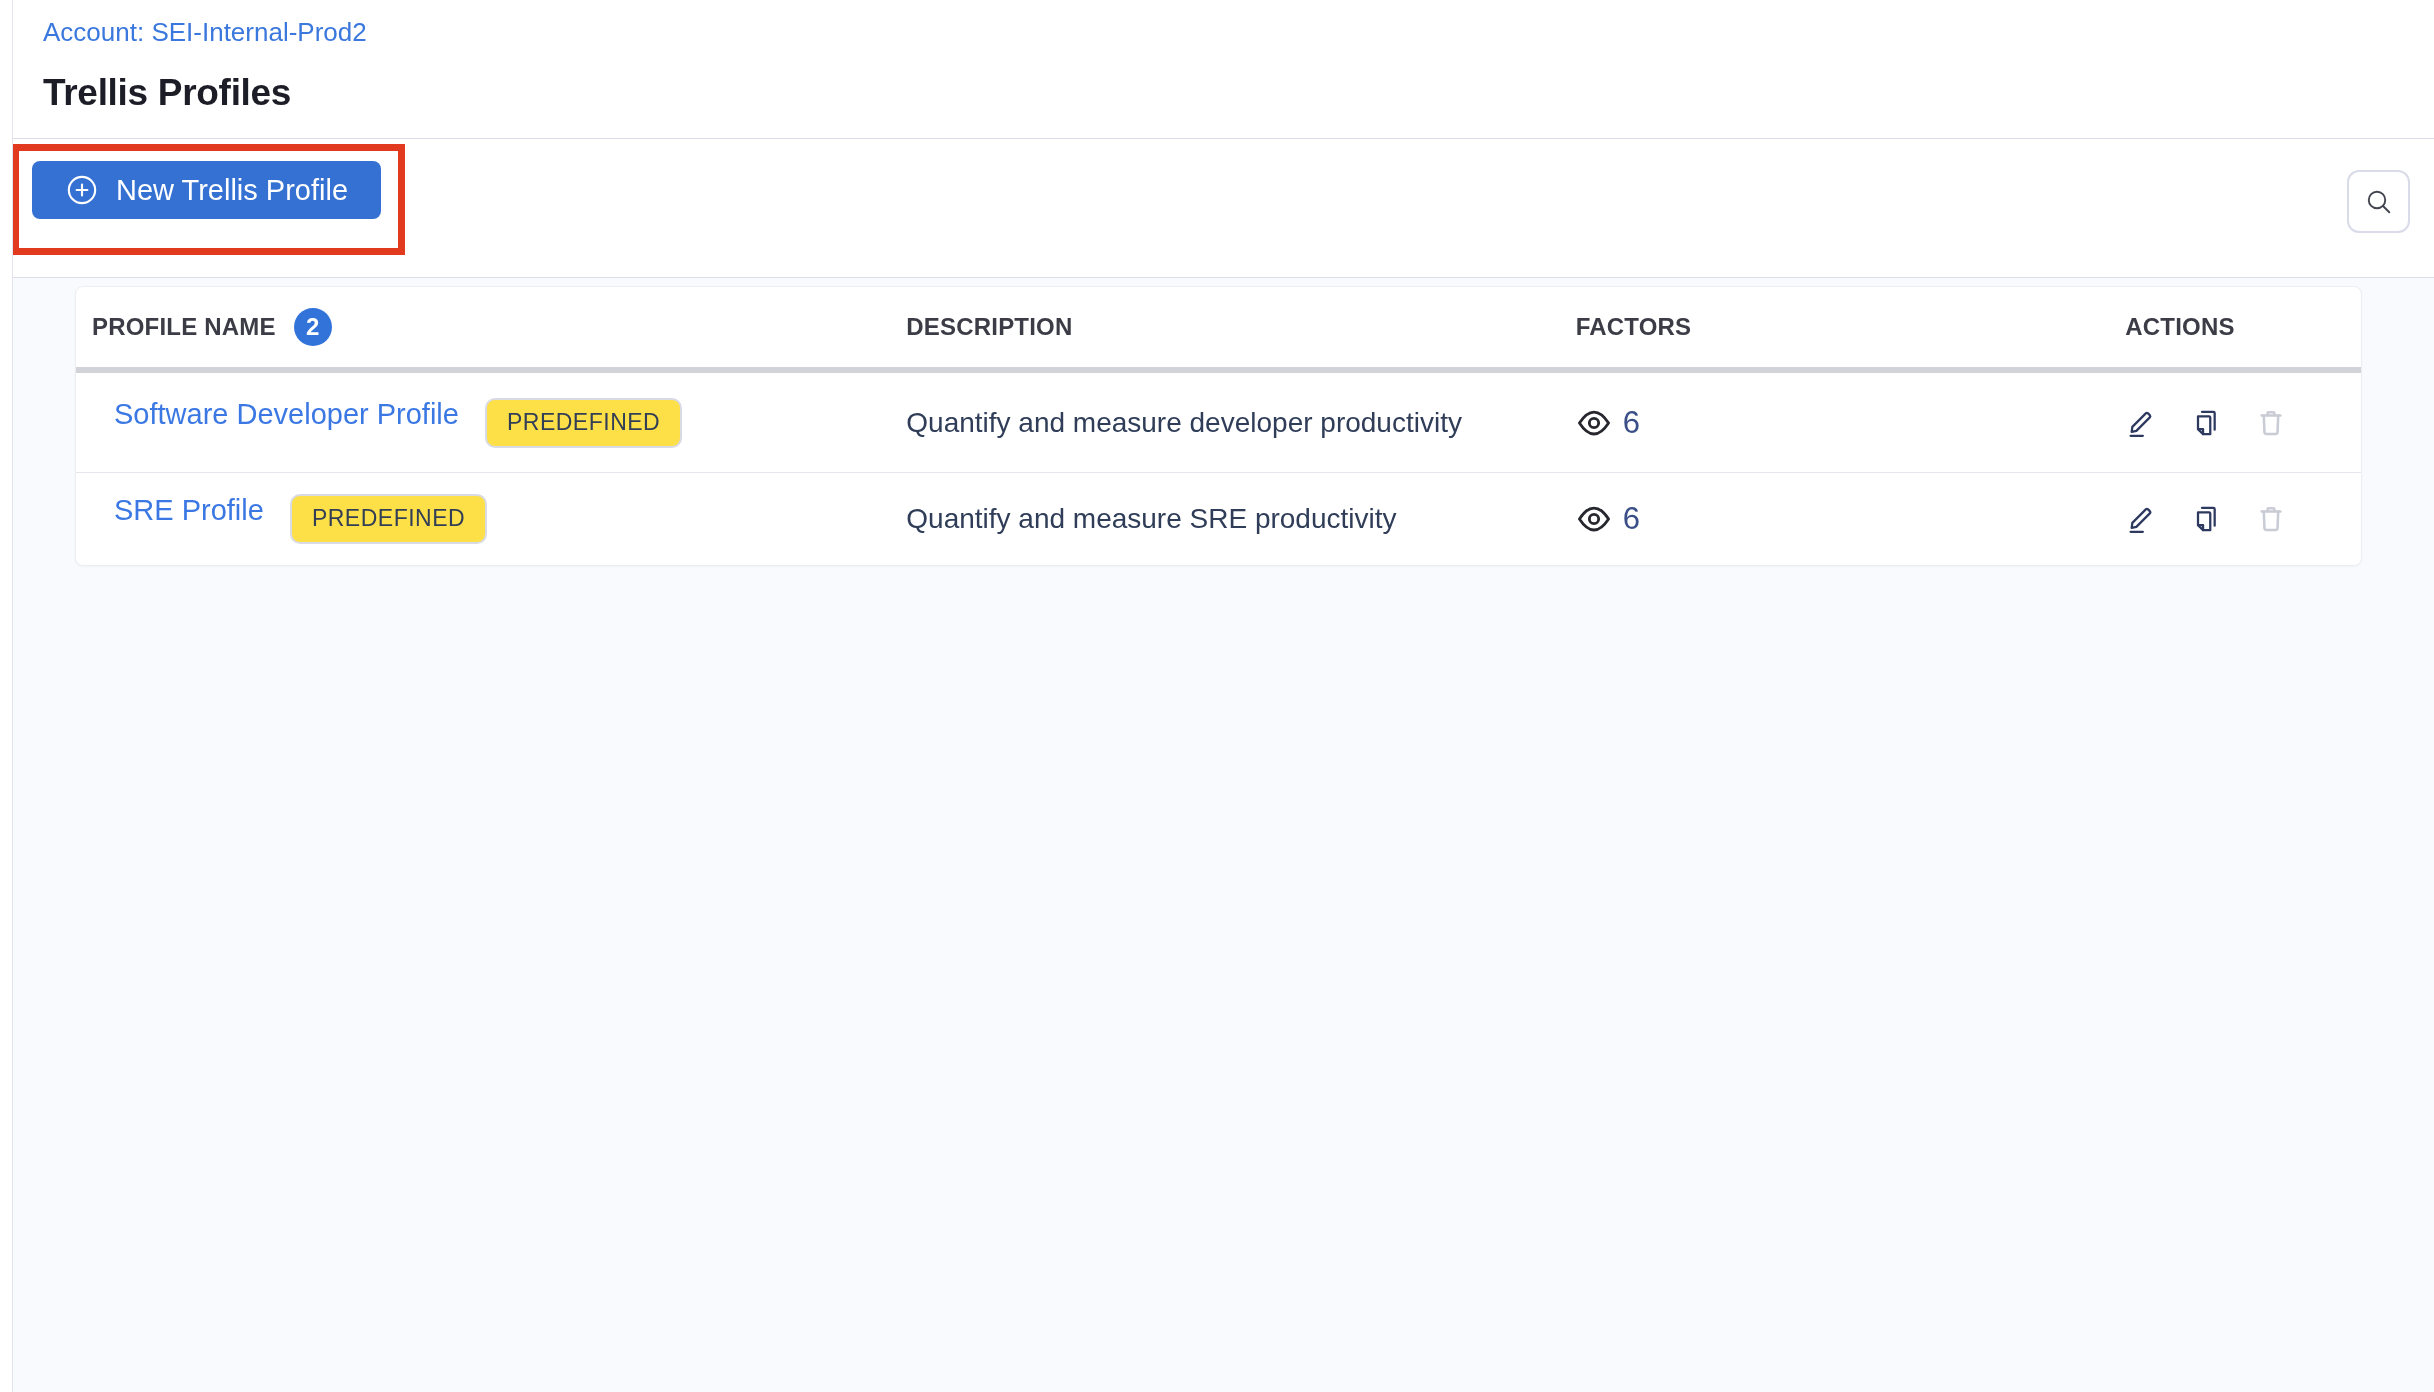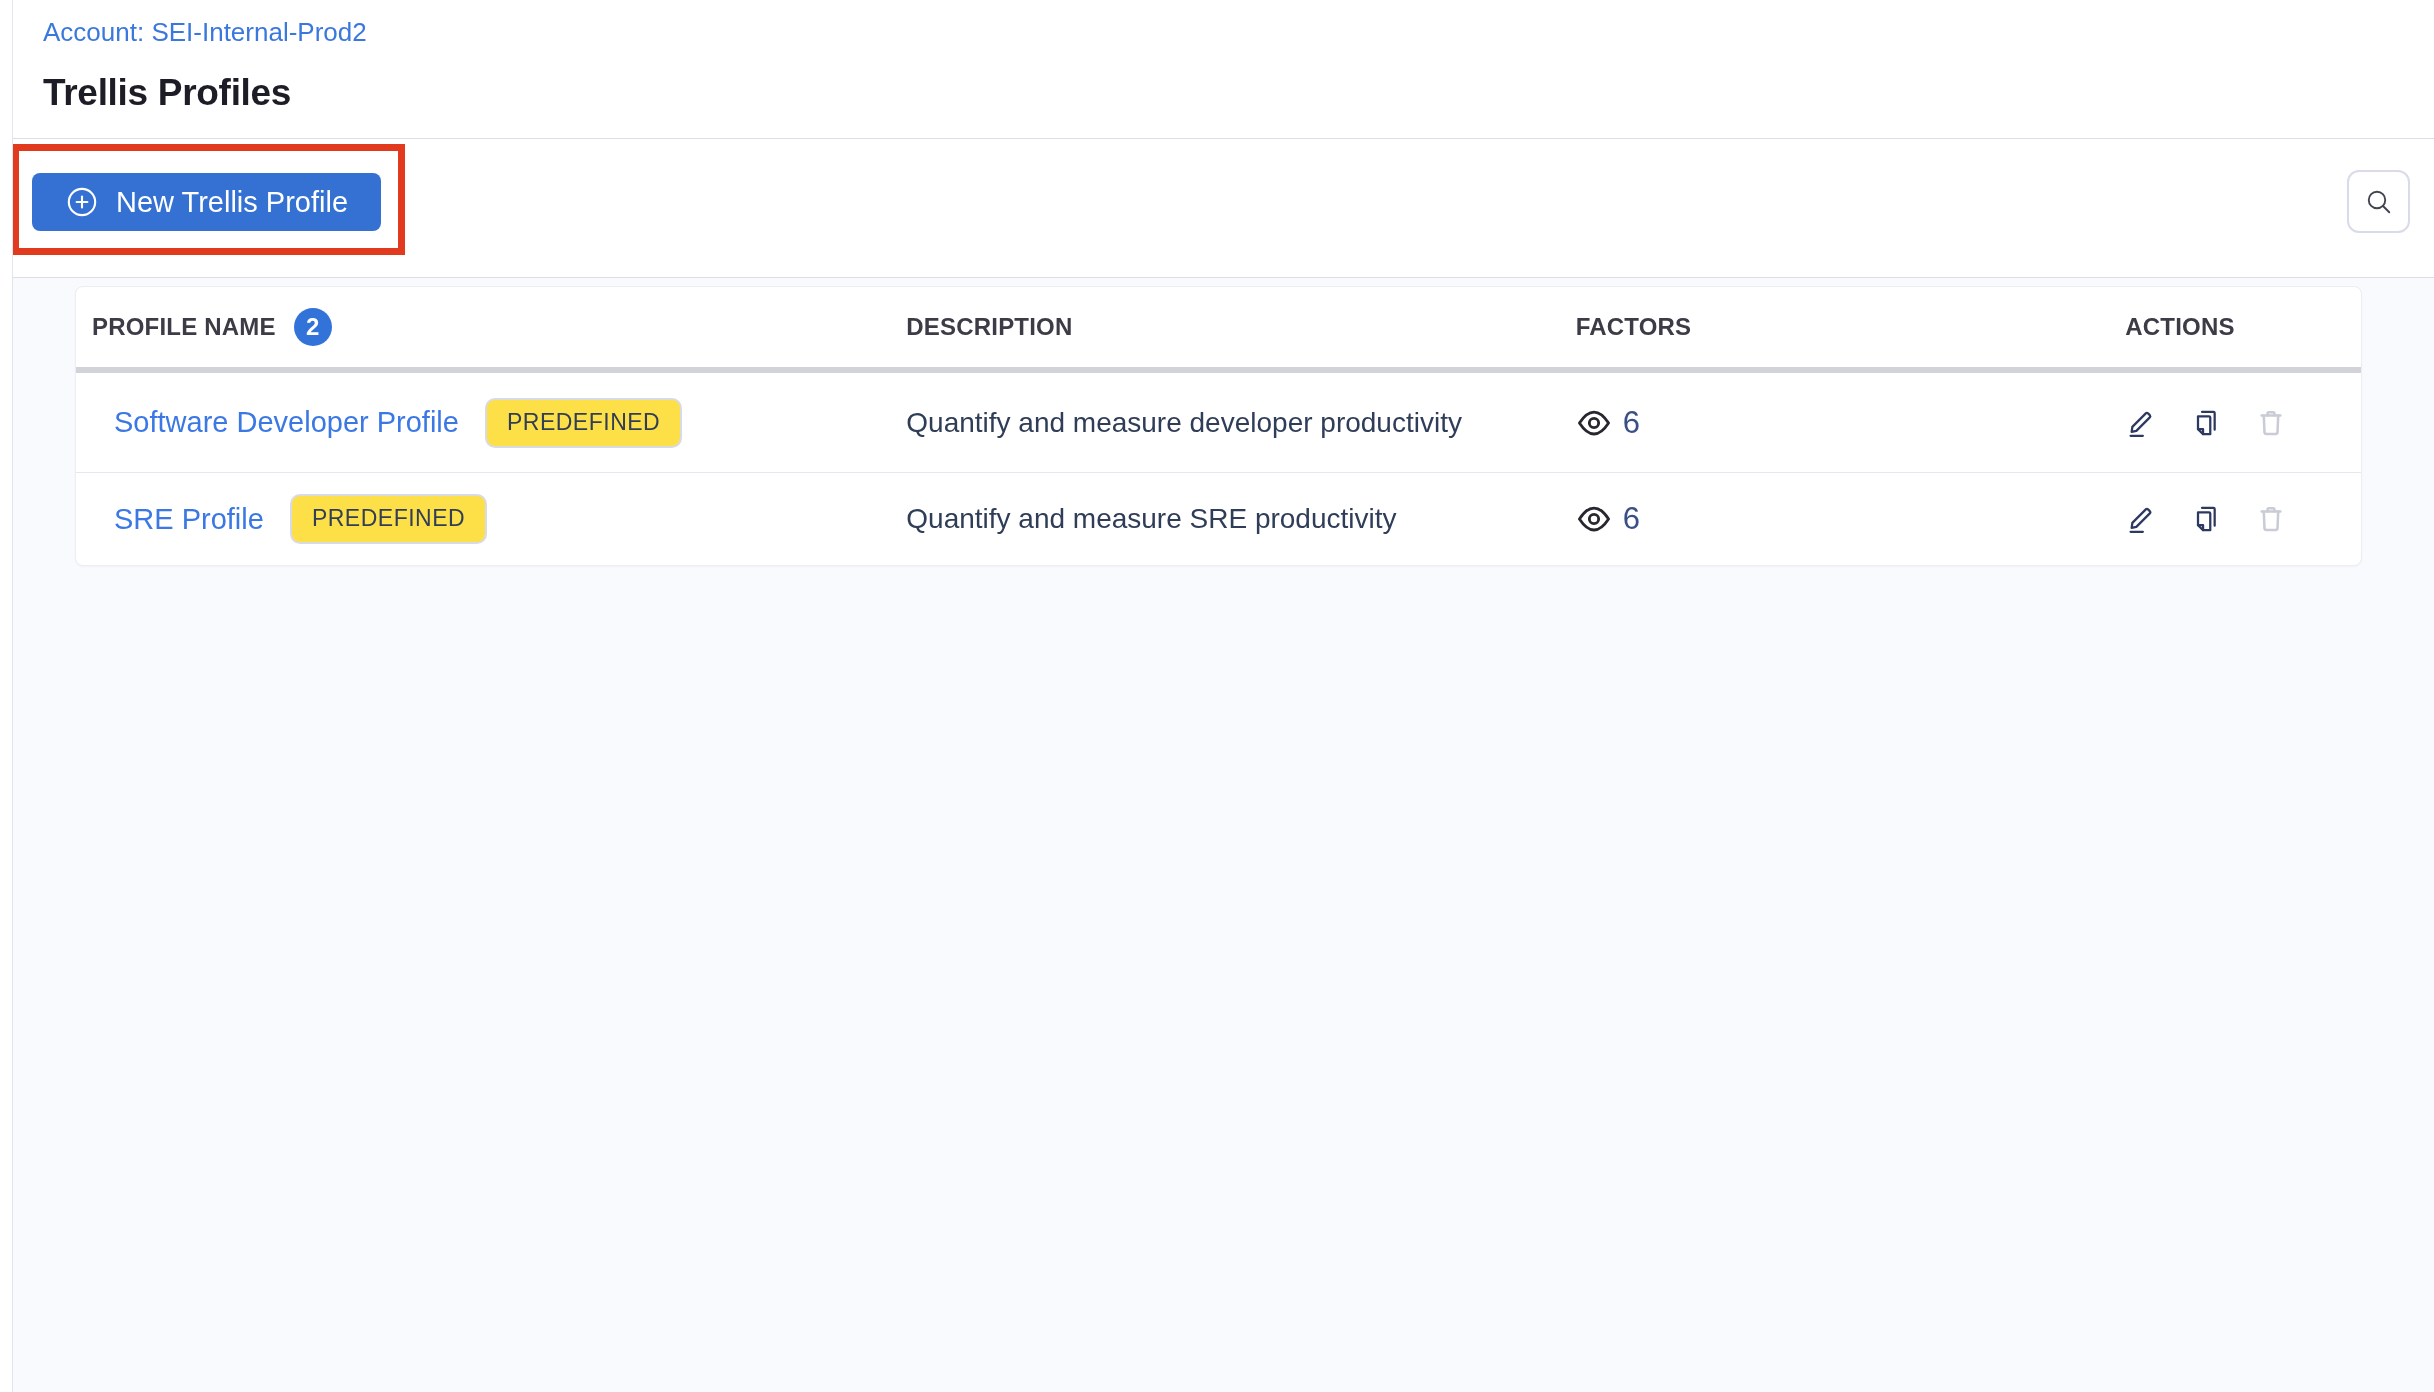--- a/index.html
+++ b/index.html
@@ -13,41 +13,41 @@
   
   .header-area { height:138px; background:#ffffff; padding:16px 0 0 43px; position:relative; z-index:1; }
   .account-link { color:#3b78dd; font-size:26px; line-height:32px; text-decoration:none; display:inline-block; cursor:pointer; }
   .page-title { color:#1d1d27; font-size:37px; font-weight:bold; margin-top:24px; letter-spacing:-0.3px; }
 
   
   .toolbar { height:140px; background:#ffffff; position:relative;
              border-top:1px solid #dcdde8; border-bottom:1px solid #dcdde8; z-index:2; }
   .annotation-rect { position:absolute; left:12px; top:5px; width:393px; height:111px;
                      border:7px solid #e23a1e; z-index:6; pointer-events:none; }
-  .new-profile-btn { position:absolute; left:32px; top:34px; height:58px; padding:0 33px;
+  .new-profile-btn { position:absolute; left:32px; top:22px; height:58px; padding:0 33px;
                      background:#3471d3; border:none; border-radius:8px; color:#ffffff;
                      font-size:29px; font-family:"Liberation Sans", sans-serif;
                      display:inline-flex; align-items:center; gap:17px; cursor:pointer; z-index:5; }
   .search-btn { position:absolute; right:24px; top:31px; width:63px; height:63px;
                 background:#ffffff; border:2px solid #d9dbe8; border-radius:12px;
                 display:flex; align-items:center; justify-content:center; cursor:pointer; }
 
   
   .content { height:1114px; background:#f9fafd; padding:8px 0 0 75px; }
 
   .profiles-table { width:2287px; background:#ffffff; border:1px solid #eceef4;
                     border-radius:8px; overflow:hidden; box-shadow:0 1px 2px rgba(40,48,70,.04); }
   .thead { display:flex; align-items:center; height:86px; border-bottom:6px solid #d2d3d9;
            font-weight:bold; font-size:24px; color:#3b3c45; letter-spacing:.2px; }
   .trow { display:flex; align-items:center; height:100px; border-bottom:1px solid #e6e7ee; }
   .trow:last-child { height:92px; border-bottom:none; }
 
   .c1 { width:805px; } .c2 { width:665px; } .c3 { width:545px; } .c4 { width:272px; }
   .thead .c1 { padding-left:16px; display:flex; align-items:center; }
-  .trow  .c1 { padding-left:38px; display:flex; align-items:center; }
+  .trow  .c1 { padding-left:38px; display:flex; }
   .c2 { padding-left:26px; }
   .c3 { padding-left:31px; display:flex; align-items:center; gap:11px; }
   .c4 { padding-left:36px; display:flex; align-items:center; gap:33px; }
 
   .count-badge { display:inline-flex; align-items:center; justify-content:center;
                  width:38px; height:38px; border-radius:50%; background:#3273da;
                  color:#ffffff; font-size:24px; font-weight:bold; margin-left:18px; }
 
   .profile-link { color:#3b78e3; font-size:29px; text-decoration:none; cursor:pointer; white-space:nowrap; }
   .tag-badge { margin-left:26px; padding:9px 20px 10px; border:2px solid #d9dbe4; border-radius:10px;

